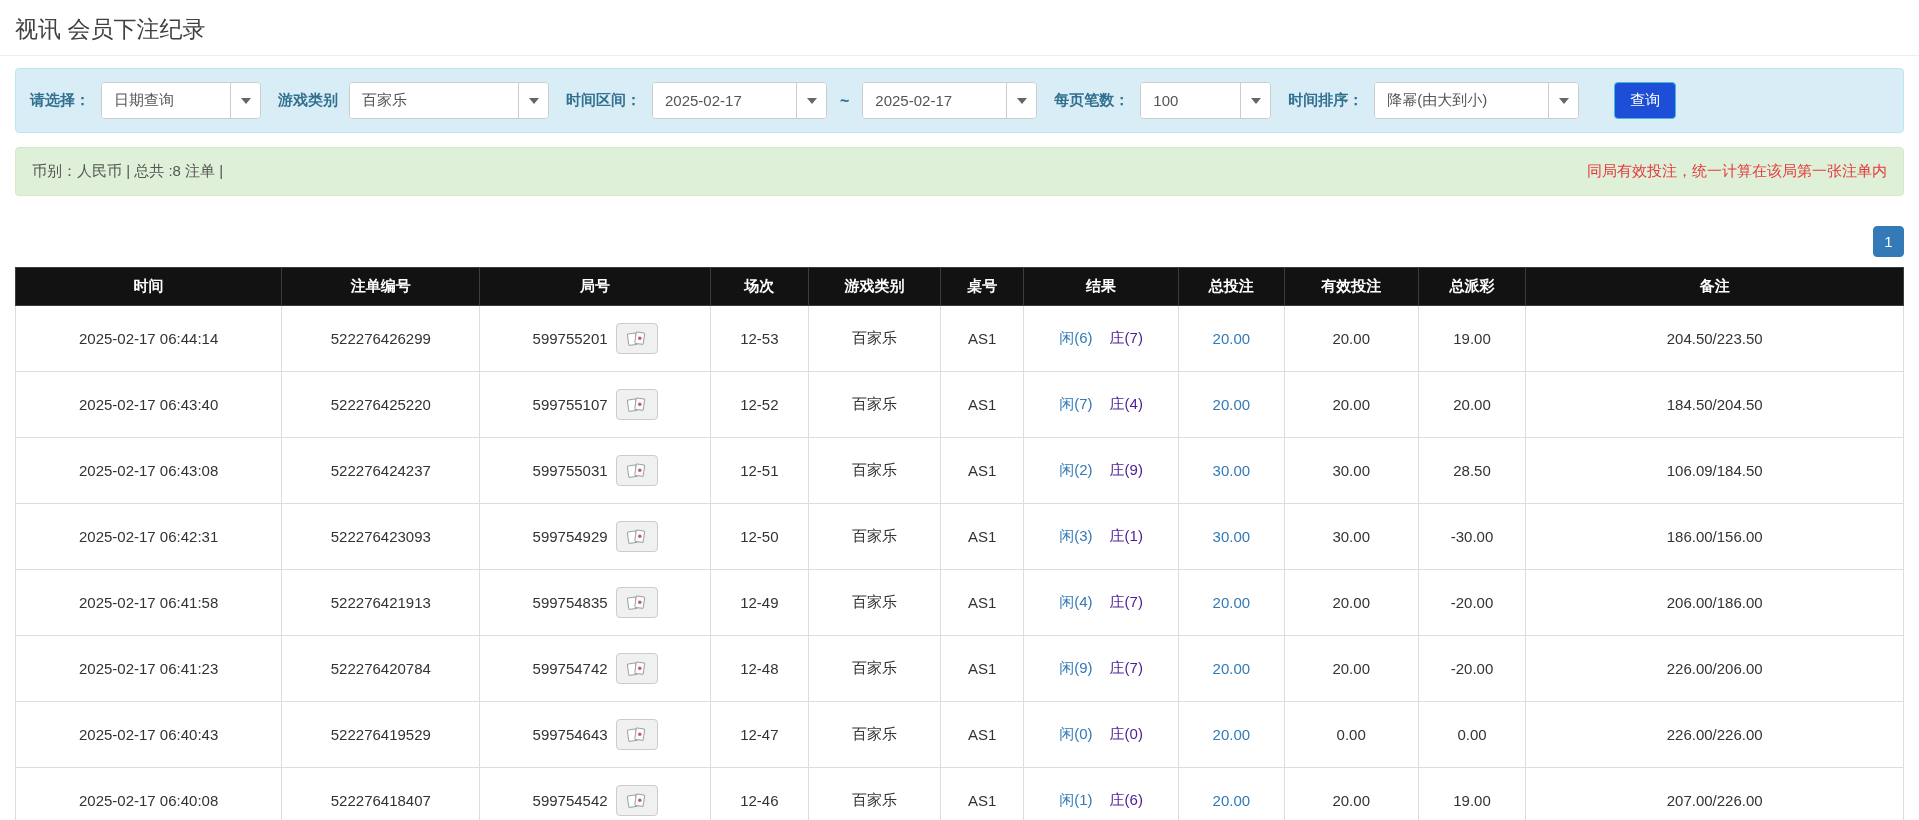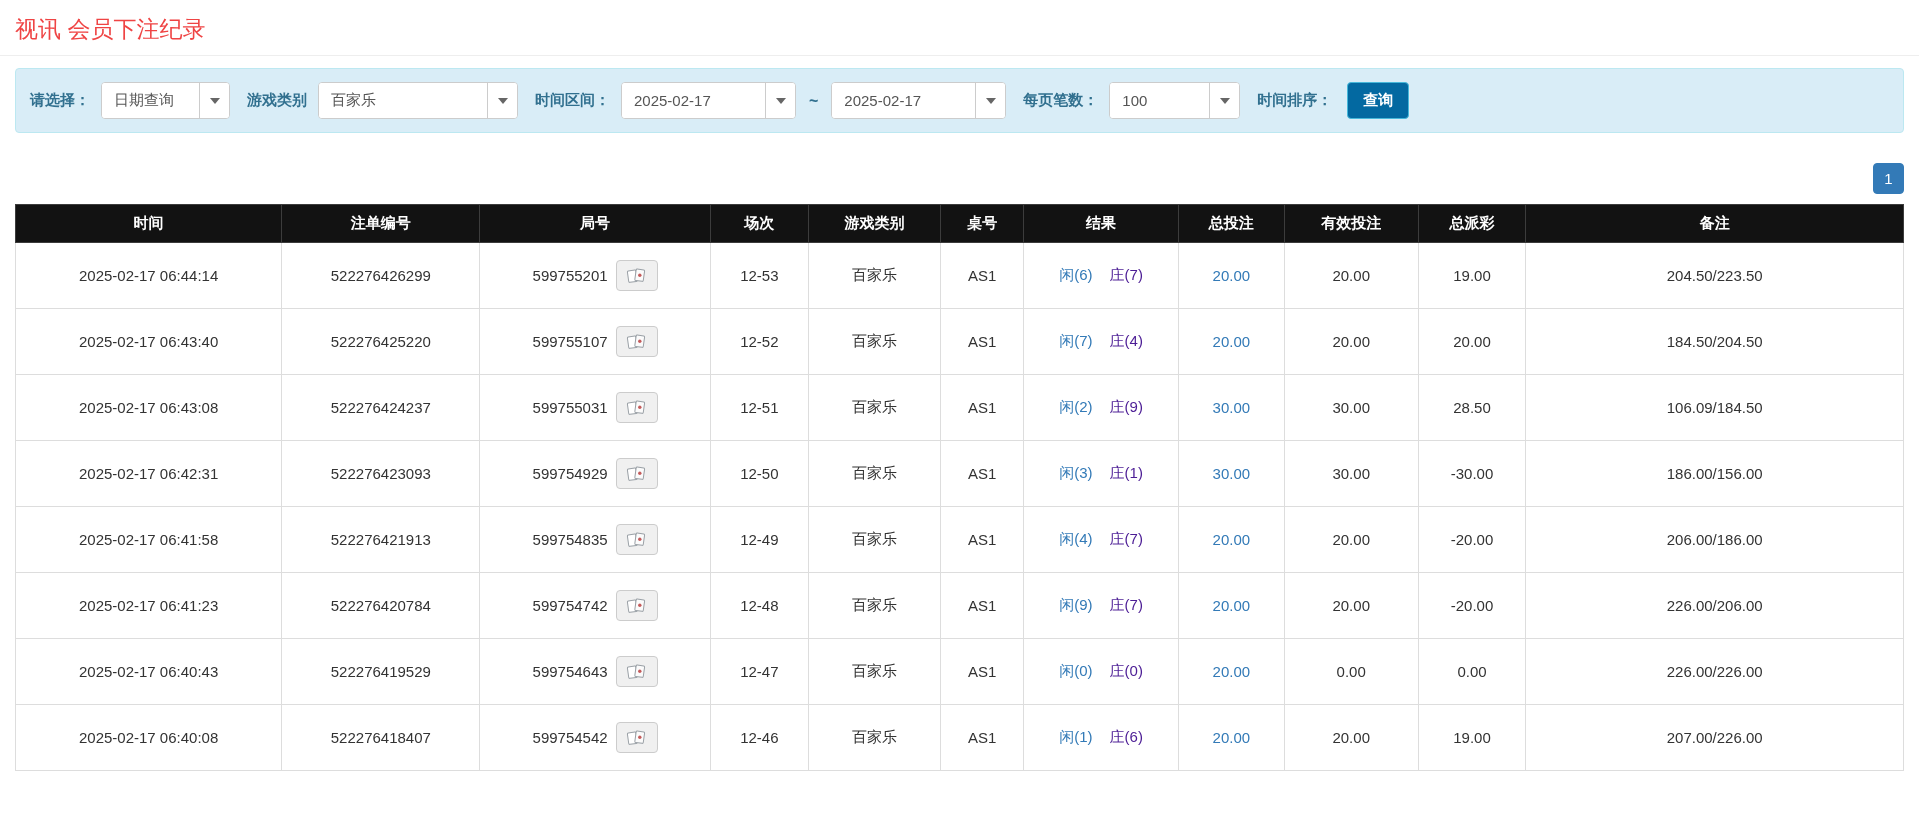--- a/index.html
+++ b/index.html
@@ -9,21 +9,21 @@
     font-size: 16px;
     color: #333;
     width: 1919px;
     min-height: 820px;
   }
   .container { padding: 0 15px; }
 
   .page-title {
     font-size: 23px;
     font-weight: 500;
-    color: #ef4444;
+    color: #404040;
     margin: 0;
     padding: 14px 0 10px 0;
   }
   .title-rule { border-bottom: 1px solid #eee; margin: 0 -15px 12px -15px; }
 
   
   .filter-bar {
     background: #d9edf7;
     border: 1px solid #bce8f1;
     border-radius: 4px;
@@ -71,29 +71,28 @@
   }
   .caret {
     width: 0; height: 0;
     border-left: 5px solid transparent;
     border-right: 5px solid transparent;
     border-top: 6px solid #666;
   }
   .range-sep { color: #31708f; font-weight: bold; margin: 0 2px; }
   .btn-search {
     height: 37px;
-    background: #0369a1;
+    background: #1d4ed8;
     border: 1px solid #46b8da;
     color: #fff;
     font-size: 15px;
     border-radius: 4px;
     padding: 0 15px;
-    margin-left: 4px;
+    margin-left: 24px;
     cursor: pointer;
-    font-weight: bold;
   }
 
   
   .summary-bar {
     background: #dff0d8;
     border: 1px solid #d6e9c6;
     border-radius: 4px;
     margin-top: 14px;
     padding: 14px 16px;
     display: flex;
@@ -174,21 +173,21 @@
 </head>
 <body>
 
 <div class="container">
 
   <h1 class="page-title">视讯 会员下注纪录</h1>
   <div class="title-rule"></div>
 
   <div class="filter-bar">
     <span class="filter-label">请选择：</span>
-    <div class="combo" style="width:129px">
+    <div class="combo" style="width:160px">
       <div class="combo-value">日期查询</div>
       <button class="combo-btn">
           <span class="caret"></span>
         </button>
     </div>
 
     <span class="filter-label">游戏类别</span>
     <div class="combo" style="width:200px">
       <div class="combo-value">百家乐</div>
       <button class="combo-btn">
@@ -213,24 +212,34 @@
 
     <span class="filter-label">每页笔数：</span>
     <div class="combo" style="width:131px">
       <div class="combo-value">100</div>
       <button class="combo-btn">
           <span class="caret"></span>
         </button>
     </div>
 
     <span class="filter-label">时间排序：</span>
+    <div class="combo" style="width:205px">
+      <div class="combo-value">降幂(由大到小)</div>
+      <button class="combo-btn">
+          <span class="caret"></span>
+        </button>
+    </div>
 
     <button class="btn-search">查询</button>
   </div>
 
+  <div class="summary-bar">
+    <span class="summary-left">币别：人民币 | 总共 :8 注单 |</span>
+    <span class="summary-right">同局有效投注，统一计算在该局第一张注单内</span>
+  </div>
 
   <div class="pagination">
     <button class="page-btn">1</button>
   </div>
 
   <table class="records">
     <colgroup>
       <col style="width:14.1%">
         <col style="width:10.5%">
         <col style="width:12.2%">

